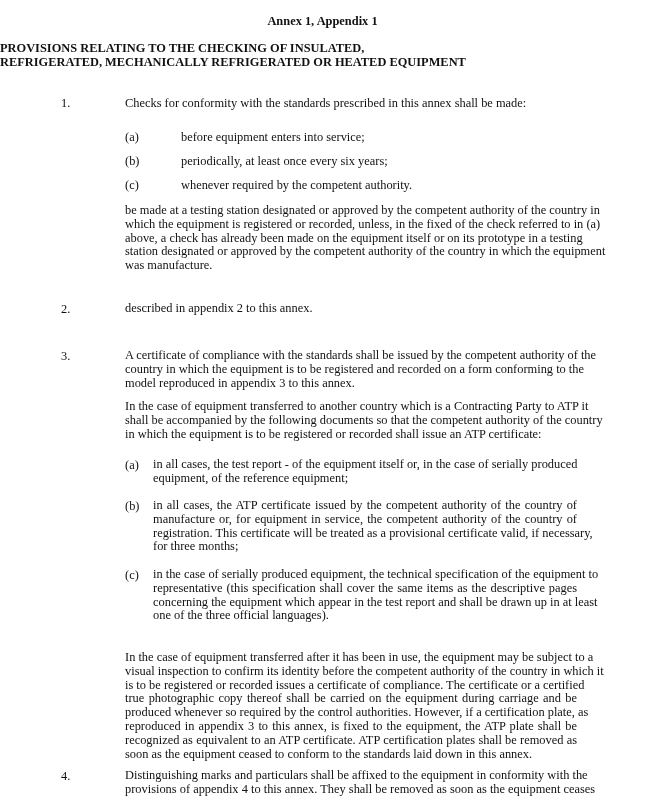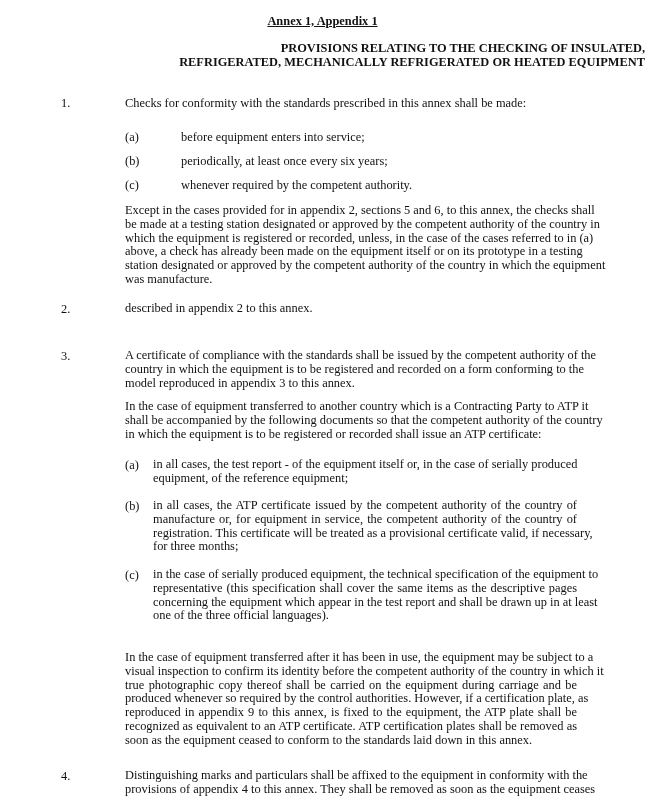--- a/index.html
+++ b/index.html
@@ -1,21 +1,21 @@
 <!DOCTYPE html>
 <html><head>
   <meta charset="utf-8">
   <style>
     html, body { margin: 0; padding: 0; background: #ffffff; }
     body { width: 645px; height: 811px; overflow: hidden; position: relative;
            font-family: "Liberation Serif", serif; color: #111; font-size: 12.4px; }
     .page { position: absolute; left: 0; top: 0; width: 645px; height: 811px; }
     .title { position: absolute; top: 14px; left: 0; width: 645px; text-align: center;
-             font-weight: bold; text-decoration: underline; font-size: 12.4px; }
-    .heading { position: absolute; left: 0; width: 645px; text-align: right;
+             font-weight: bold; font-size: 12.4px; }
+    .heading { position: absolute; left: 0; width: 645px; text-align: left;
                font-weight: bold; font-size: 12.4px; line-height: 14px; }
     .line { position: absolute; white-space: pre; line-height: 14px; }
     .num { position: absolute; left: 61px; }
     .txt { position: absolute; left: 125px; }
     .subl { position: absolute; left: 125px; }
     .subt { position: absolute; left: 153px; padding-left: 28px; }
     .just { text-align: justify; text-align-last: justify; width: 452px; display: block; }
     .justs { text-align: justify; text-align-last: justify; width: 424px; display: block; }
     .block { position: absolute; line-height: 13.8px; }
     .block span { display: block; white-space: nowrap; }
@@ -35,23 +35,22 @@
     <div class="line txt" style="top:96px">Checks for conformity with the standards prescribed in this annex shall be made:</div>
 
     <div class="line subl" style="top:130px">(a)</div>
     <div class="line subt" style="top:130px">before equipment enters into service;</div>
     <div class="line subl" style="top:154px">(b)</div>
     <div class="line subt" style="top:154px">periodically, at least once every six years;</div>
     <div class="line subl" style="top:178px">(c)</div>
     <div class="line subt" style="top:178px">whenever required by the competent authority.</div>
 
     <div class="block" style="top:204px; left:125px">
-      <span class="just">Except in the cases provided for in appendix 2, sections 5 and 6, to this annex, the checks shall</span>
       <span class="just">be made at a testing station designated or approved by the competent authority of the country in</span>
-      <span class="just">which the equipment is registered or recorded, unless, in the case of the cases referred to in (a)</span>
+      <span class="just">which the equipment is registered or recorded, unless, in the fixed of the check referred to in (a)</span>
       <span class="just">above, a check has already been made on the equipment itself or on its prototype in a testing</span>
       <span class="just">station designated or approved by the competent authority of the country in which the equipment</span>
       <span>was manufacture.</span>
     </div>
   </div>
 
   <div>
     <div class="line num" style="top:302px">2.</div>
     <div class="block" style="top:302px; left:125px">
       <span>described in appendix 2 to this annex.</span>
@@ -90,23 +89,24 @@
     <div class="block" style="top:568px; left:153px">
       <span class="justs">in the case of serially produced equipment, the technical specification of the equipment to</span>
       <span class="justs">representative (this specification shall cover the same items as the descriptive pages</span>
       <span class="justs">concerning the equipment which appear in the test report and shall be drawn up in at least</span>
       <span>one of the three official languages).</span>
     </div>
 
     <div class="block" style="top:651px; left:125px">
       <span class="just">In the case of equipment transferred after it has been in use, the equipment may be subject to a</span>
       <span class="just">visual inspection to confirm its identity before the competent authority of the country in which it</span>
+      <span class="just">is to be registered or recorded issues a certificate of compliance.  The certificate or a certified</span>
       <span class="just">true photographic copy thereof shall be carried on the equipment during carriage and be</span>
       <span class="just">produced whenever so required by the control authorities.  However, if a certification plate, as</span>
-      <span class="just">reproduced in appendix 9 to this annex, is fixed to the equipment, the ATP plate shall be</span>
+      <span class="just">reproduced in appendix 3 to this annex, is fixed to the equipment, the ATP plate shall be</span>
       <span class="just">recognized as equivalent to an ATP certificate. ATP certification plates shall be removed as</span>
       <span>soon as the equipment ceased to conform to the standards laid down in this annex.</span>
     </div>
   </div>
 
   <div>
     <div class="line num" style="top:769px">4.</div>
     <div class="block" style="top:769px; left:125px">
       <span class="just">Distinguishing marks and particulars shall be affixed to the equipment in conformity with the</span>
       <span class="just">provisions of appendix 4 to this annex.  They shall be removed as soon as the equipment ceases</span>

